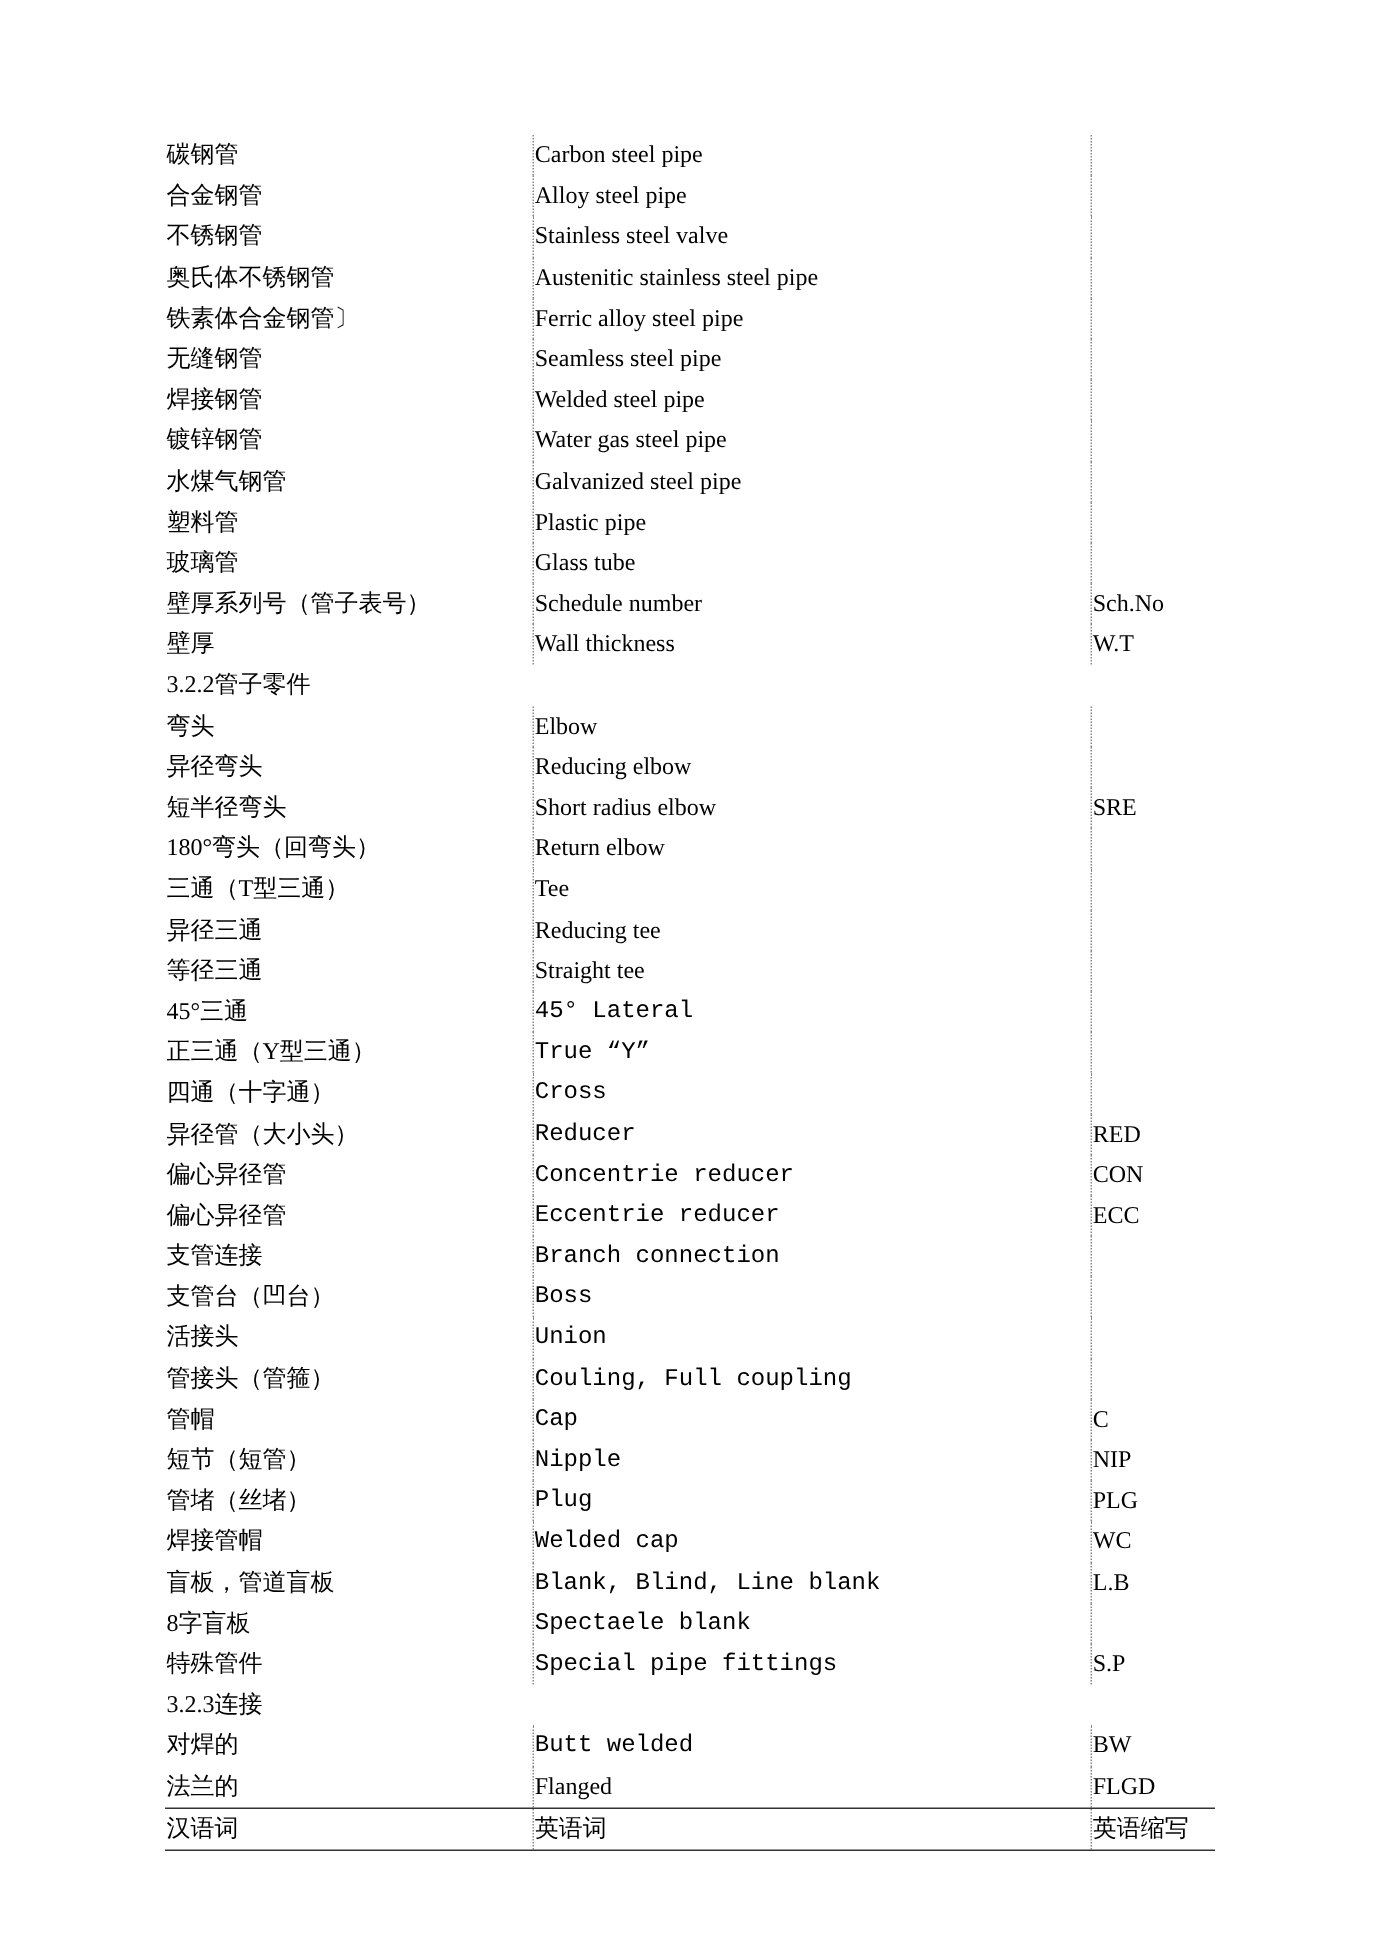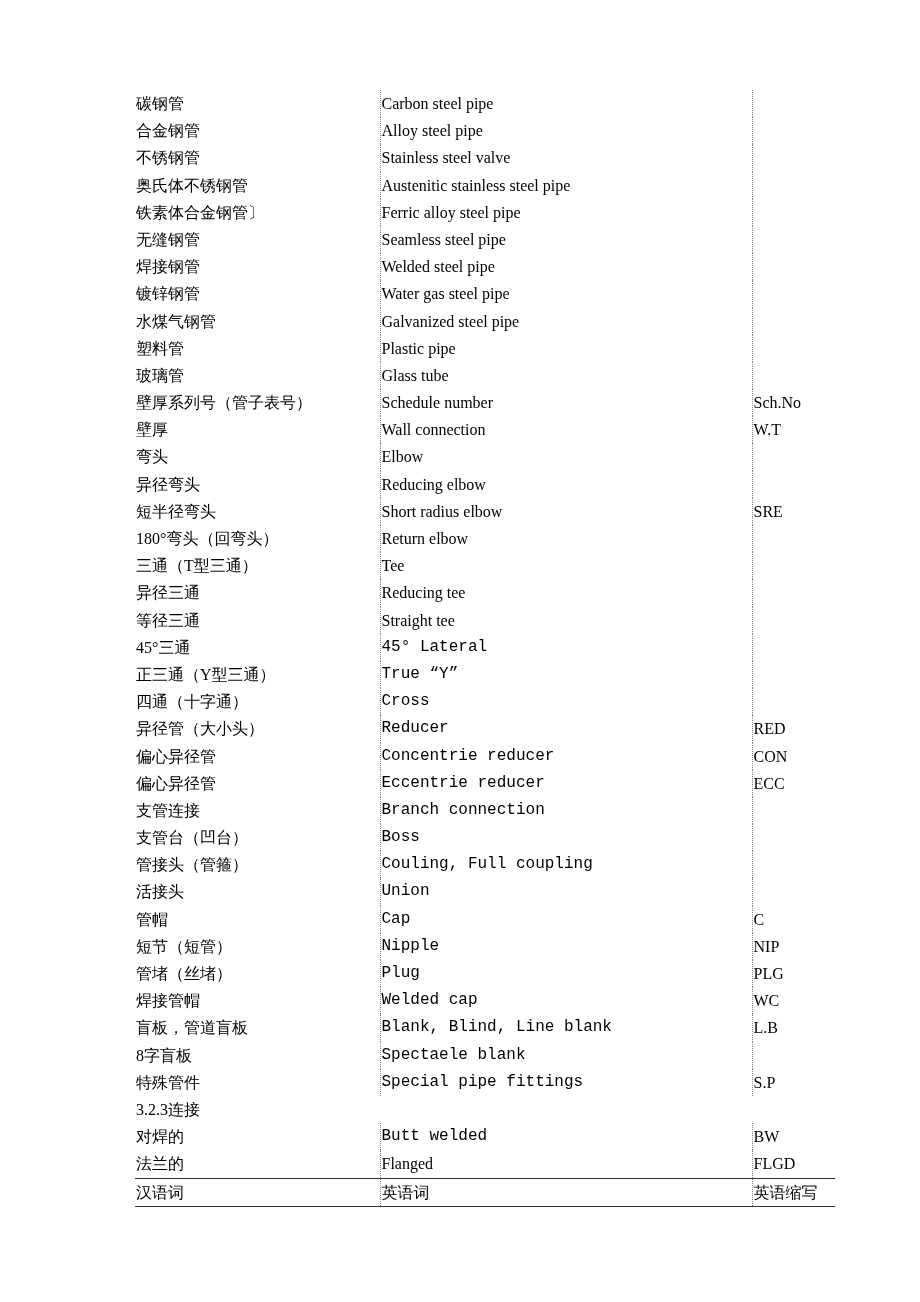--- a/index.html
+++ b/index.html
@@ -14,21 +14,20 @@
     width: 920px;
     min-height: 1302px;
     box-sizing: border-box;
     padding: 90px 110px 90px 110px;
     background: #fff;
   }
   table {
     width: 100%;
     border-collapse: collapse;
     table-layout: fixed;
-    margin-left: 25px;
   }
   td {
     padding: 2px 1px 2px 1px;
     vertical-align: top;
     line-height: 1.45;
     word-break: break-word;
   }
   .c1 { width: 245px; border-right: 1px dotted #888; }
   .c2 { width: 372px; border-right: 1px dotted #888; }
   .c3 { }
@@ -104,22 +103,25 @@
           <td class="c2 eng">Glass tube</td>
           <td class="c3 eng"></td>
         </tr>
         <tr>
           <td class="c1">壁厚系列号（管子表号）</td>
           <td class="c2 eng">Schedule number</td>
           <td class="c3 eng">Sch.No</td>
         </tr>
         <tr>
           <td class="c1">壁厚</td>
-          <td class="c2 eng">Wall connection</td>
+          <td class="c2 eng">Wall thickness</td>
           <td class="c3 eng">W.T</td>
+        </tr>
+        <tr>
+          <td colspan="3" class="span-all">3.2.2管子零件</td>
         </tr>
         <tr>
           <td class="c1">弯头</td>
           <td class="c2 eng">Elbow</td>
           <td class="c3 eng"></td>
         </tr>
         <tr>
           <td class="c1">异径弯头</td>
           <td class="c2 eng">Reducing elbow</td>
           <td class="c3 eng"></td>
@@ -183,27 +185,27 @@
           <td class="c1">支管连接</td>
           <td class="c2 tt">Branch connection</td>
           <td class="c3 eng"></td>
         </tr>
         <tr>
           <td class="c1">支管台（凹台）</td>
           <td class="c2 tt">Boss</td>
           <td class="c3 eng"></td>
         </tr>
         <tr>
+          <td class="c1">活接头</td>
+          <td class="c2 tt">Union</td>
+          <td class="c3 eng"></td>
+        </tr>
+        <tr>
           <td class="c1">管接头（管箍）</td>
           <td class="c2 tt">Couling, Full coupling</td>
-          <td class="c3 eng"></td>
-        </tr>
-        <tr>
-          <td class="c1">活接头</td>
-          <td class="c2 tt">Union</td>
           <td class="c3 eng"></td>
         </tr>
         <tr>
           <td class="c1">管帽</td>
           <td class="c2 tt">Cap</td>
           <td class="c3 eng">C</td>
         </tr>
         <tr>
           <td class="c1">短节（短管）</td>
           <td class="c2 tt">Nipple</td>

